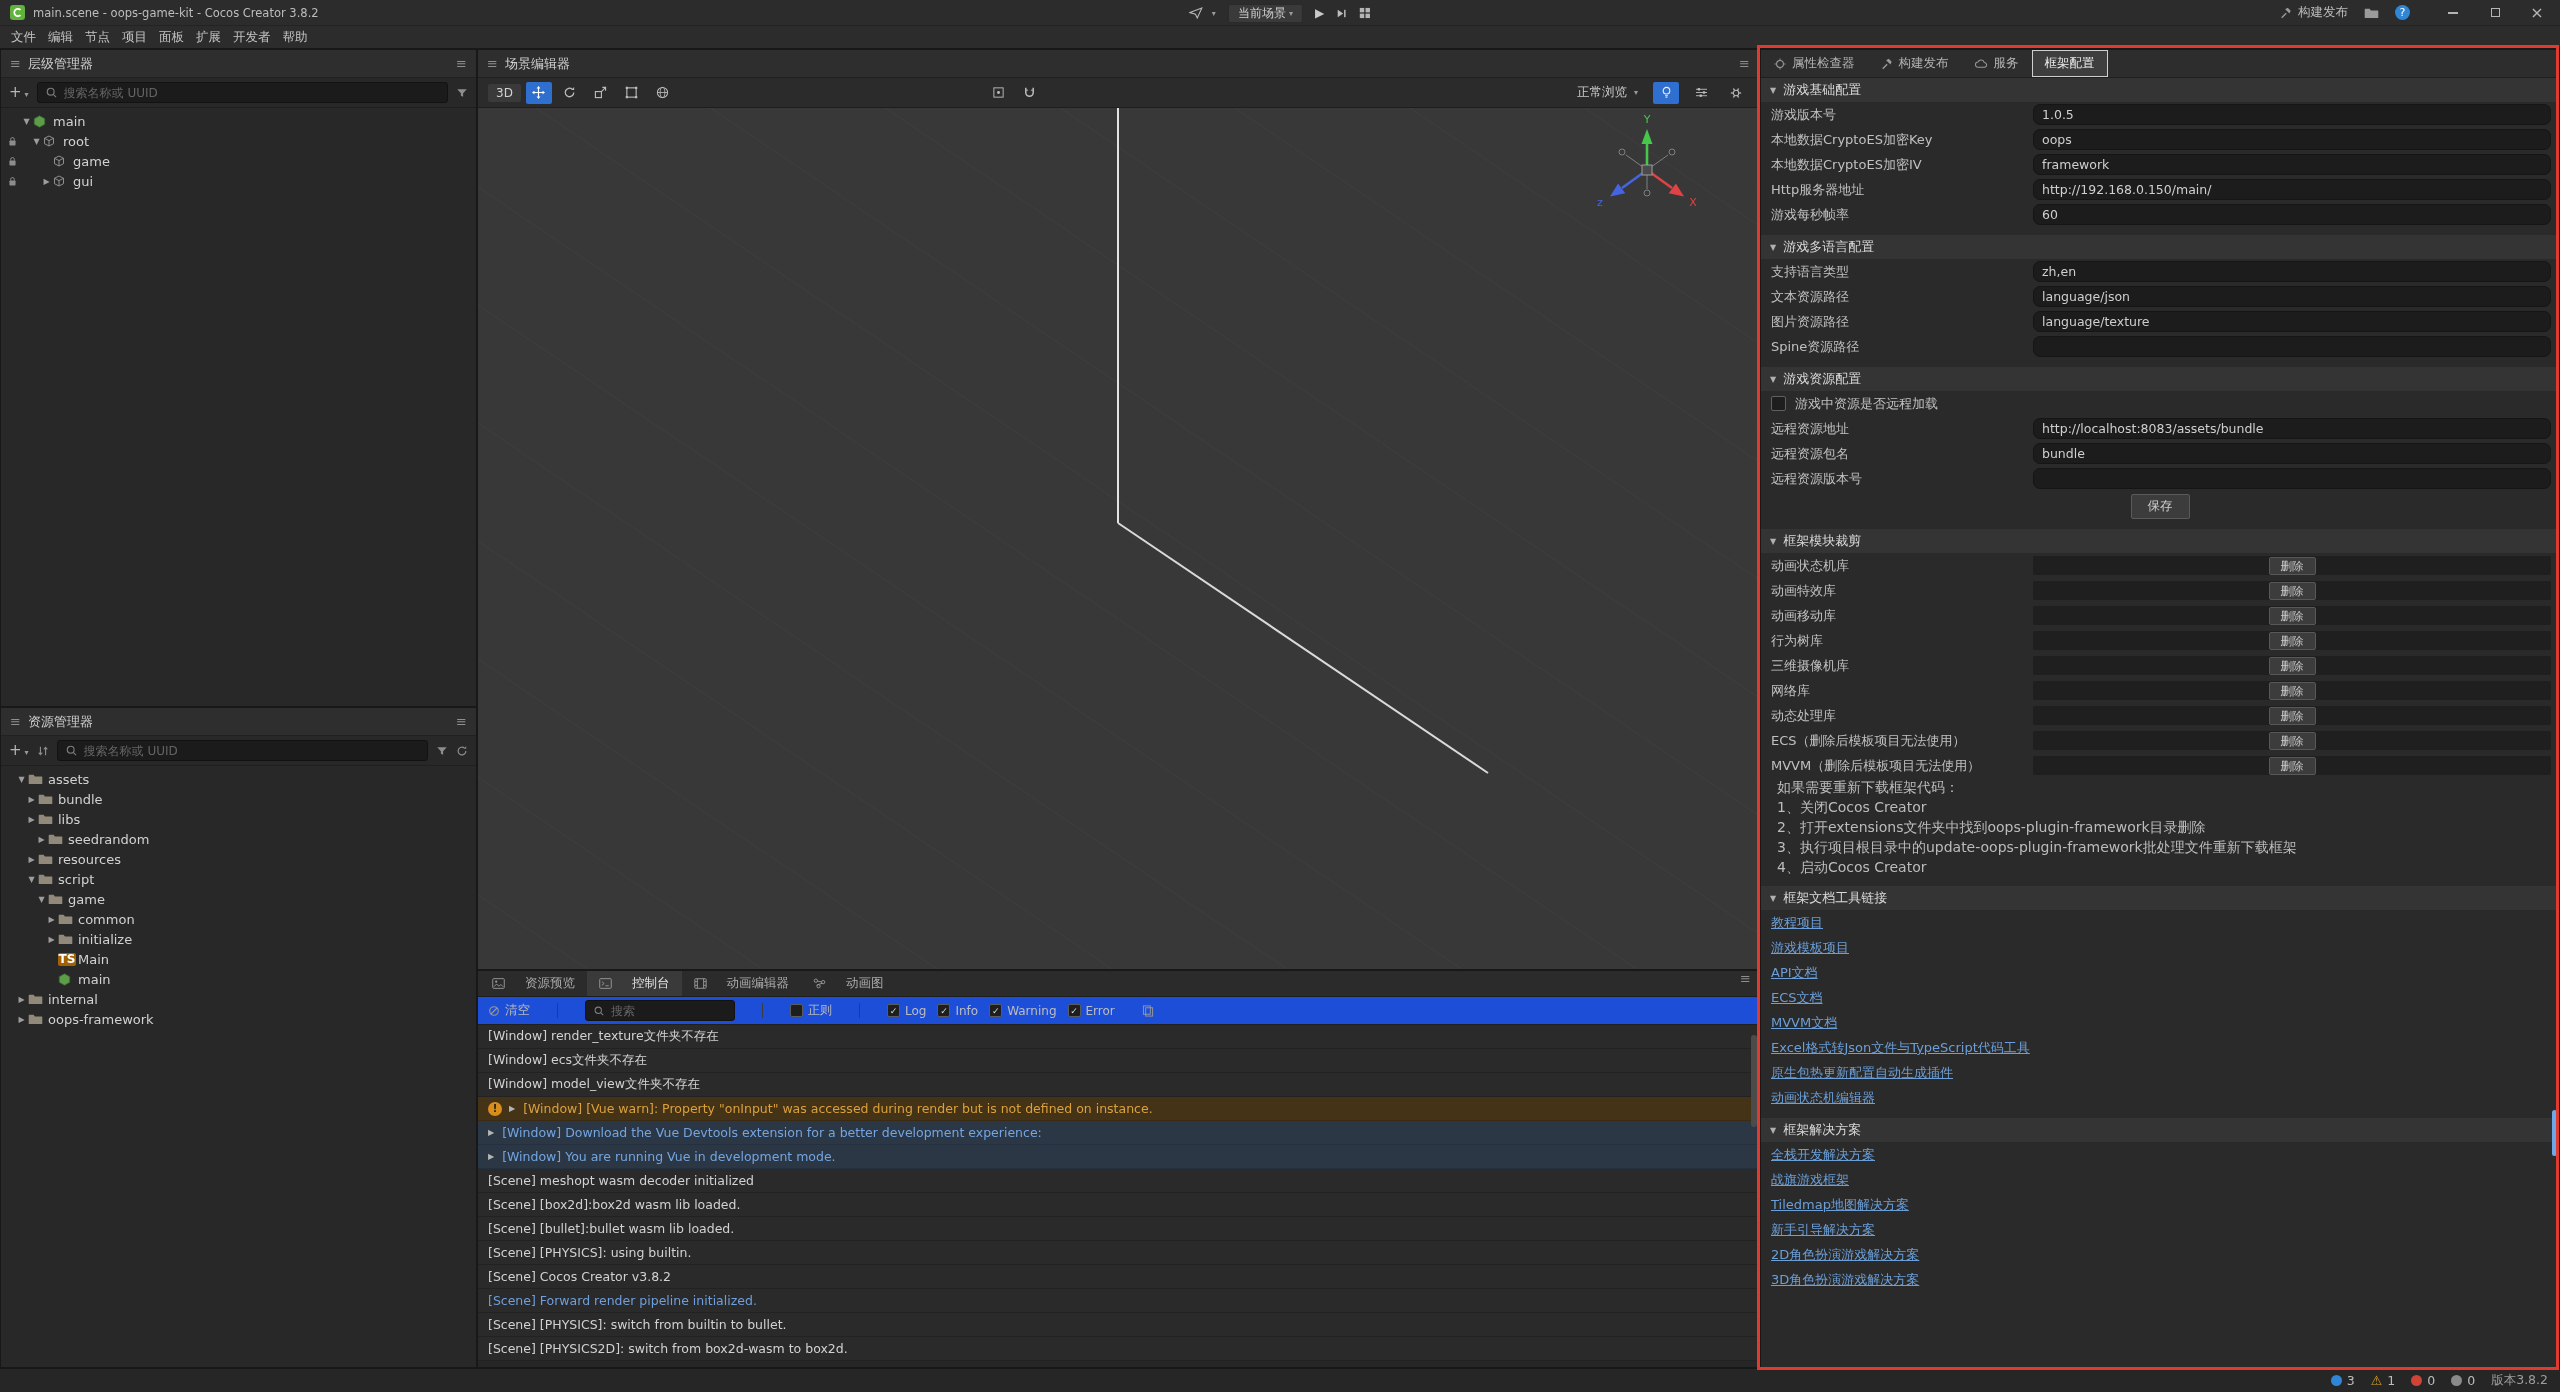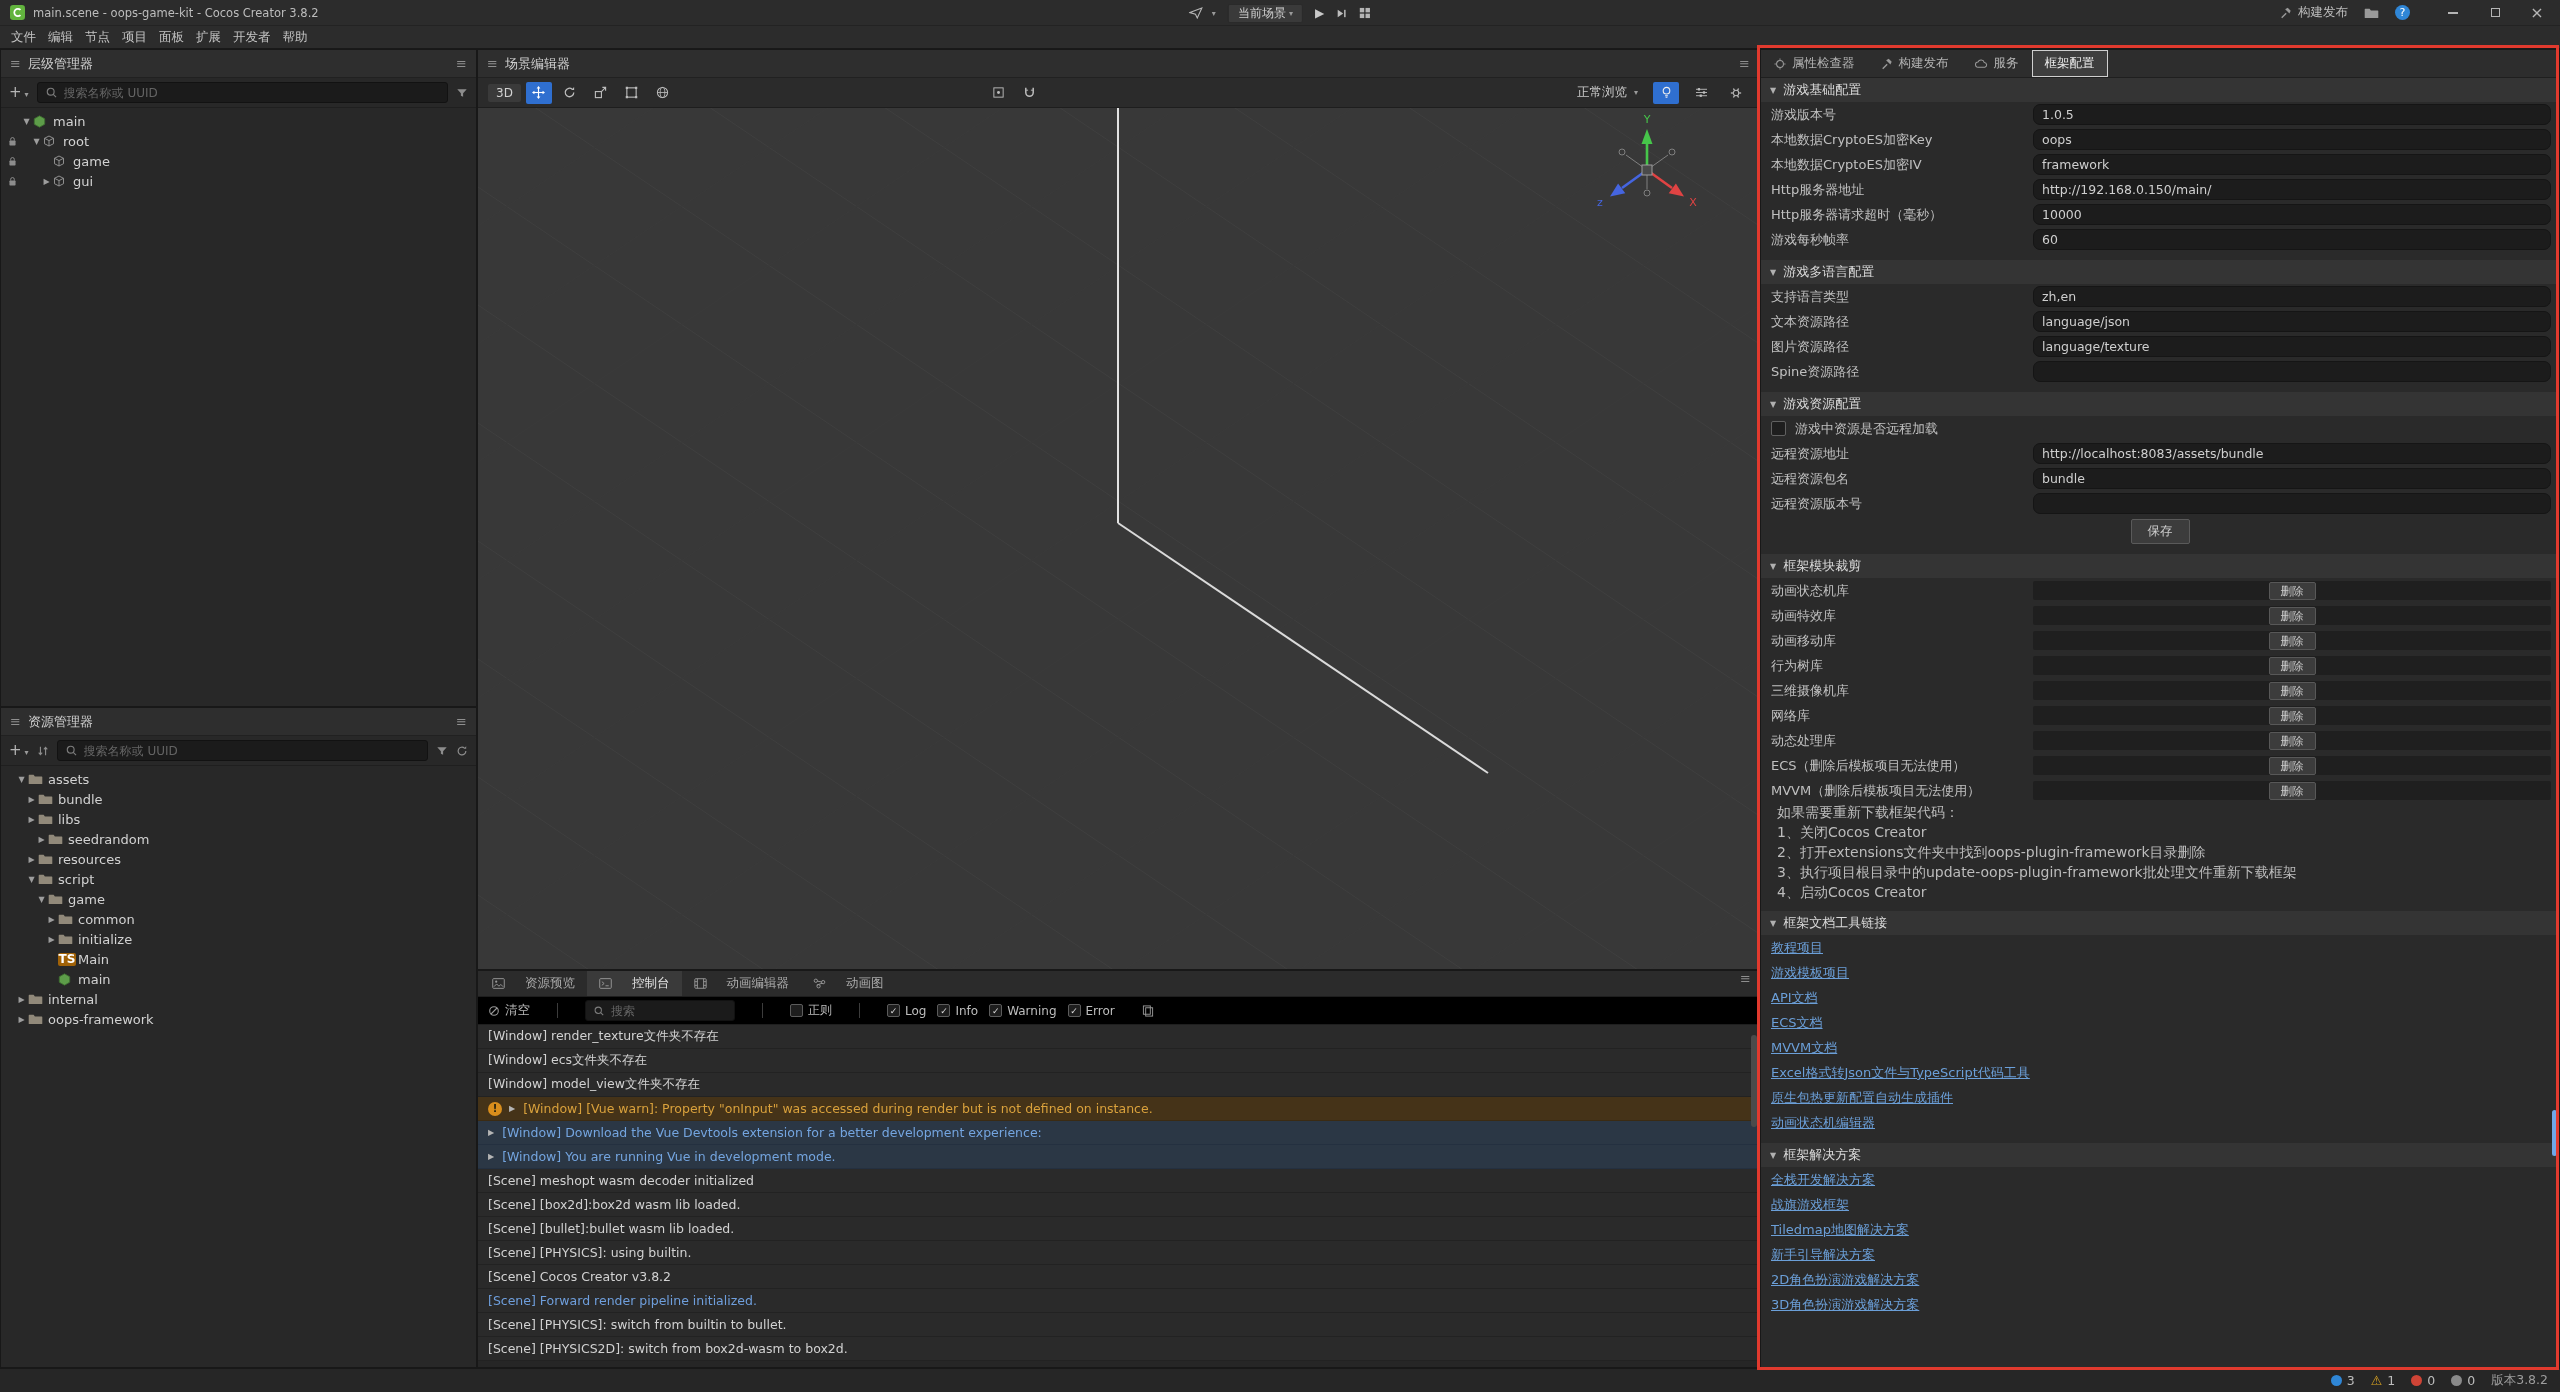--- a/index.html
+++ b/index.html
@@ -52,21 +52,21 @@
 .st-btn.on{background:#2f6fd0}
 .st-gap{width:300px}
 .st-right{margin-left:auto;display:flex;align-items:center;gap:9px}
 .st-select{display:flex;align-items:center;gap:4px;font-size:12.5px;color:#c9c9c9;padding:2px 6px}
 #scene-viewport{position:absolute;left:0;top:58px;width:1281px;height:861px;background:#383838;overflow:hidden}
 #gizmo{position:absolute;right:52px;top:2px}
 
 .console-tabs{height:26px;background:#2b2b2b;border-bottom:1px solid #1e1e1e;display:flex;align-items:stretch;padding:0 8px 0 2px}
 .console-tab{display:flex;align-items:center;gap:20px;padding:0 12px;font-size:12.5px;color:#ababab}
 .console-tab.active{background:#3a3a3a;color:#e5e5e5}
-.console-toolbar{height:28px;display:flex;align-items:center;gap:27px;padding:0 10px;border-bottom:1px solid #1f1f1f;background:#000000}
+.console-toolbar{height:28px;display:flex;align-items:center;gap:27px;padding:0 10px;border-bottom:1px solid #1f1f1f;background:#1d4ed8}
 .ct-btn{display:flex;align-items:center;gap:5px;font-size:12.5px;color:#b8b8b8}
 .vdiv{width:1px;height:15px;background:#3c3c3c}
 .cb{width:13px;height:13px;border:1px solid #5c5c5c;background:#1e1e1e;border-radius:2px;display:flex;align-items:center;justify-content:center;font-size:9px;color:#ddd;flex:none}
 .ct-filter{display:flex;align-items:center;gap:5px;font-size:12px;color:#bdbdbd}
 #console-logs{position:absolute;left:0;top:54px;width:1281px;bottom:0;background:#262626;overflow:hidden}
 .log-row{height:24px;display:flex;align-items:center;padding:0 10px;border-bottom:1px solid #222;background:#2a2a2a;color:#d2d2d2;font-size:12.5px;white-space:nowrap}
 .log-row.warning{background:#453318;color:#d9a13c;border-bottom-color:#3b2b13}
 .log-row.info{background:#2b3745;color:#74a5e0;border-bottom-color:#243040}
 .log-row.info-plain{color:#6f9fdd}
 .warn-badge{width:14px;height:14px;border-radius:50%;background:#d98e1c;color:#24200f;font-size:10px;font-weight:bold;display:flex;align-items:center;justify-content:center;margin-right:7px;flex:none}
@@ -817,26 +817,20 @@
           <input class="insp-input" readonly="" value="framework" style="">
         </div>
       </div>
       <div class="insp-row">
         <span class="insp-label">Http服务器地址</span>
         <div class="insp-value">
           <input class="insp-input" readonly="" value="http://192.168.0.150/main/" style="">
         </div>
       </div>
       <div class="insp-row">
-        <span class="insp-label">Http服务器请求超时（毫秒）</span>
-        <div class="insp-value">
-          <input class="insp-input" readonly="" value="10000" style="">
-        </div>
-      </div>
-      <div class="insp-row">
         <span class="insp-label">游戏每秒帧率</span>
         <div class="insp-value">
           <input class="insp-input" readonly="" value="60" style="">
         </div>
       </div>
       <div class="insp-section-header">
         <span class="sec-arrow">▼</span>
         <span>游戏多语言配置</span>
       </div>
       <div class="insp-row">

